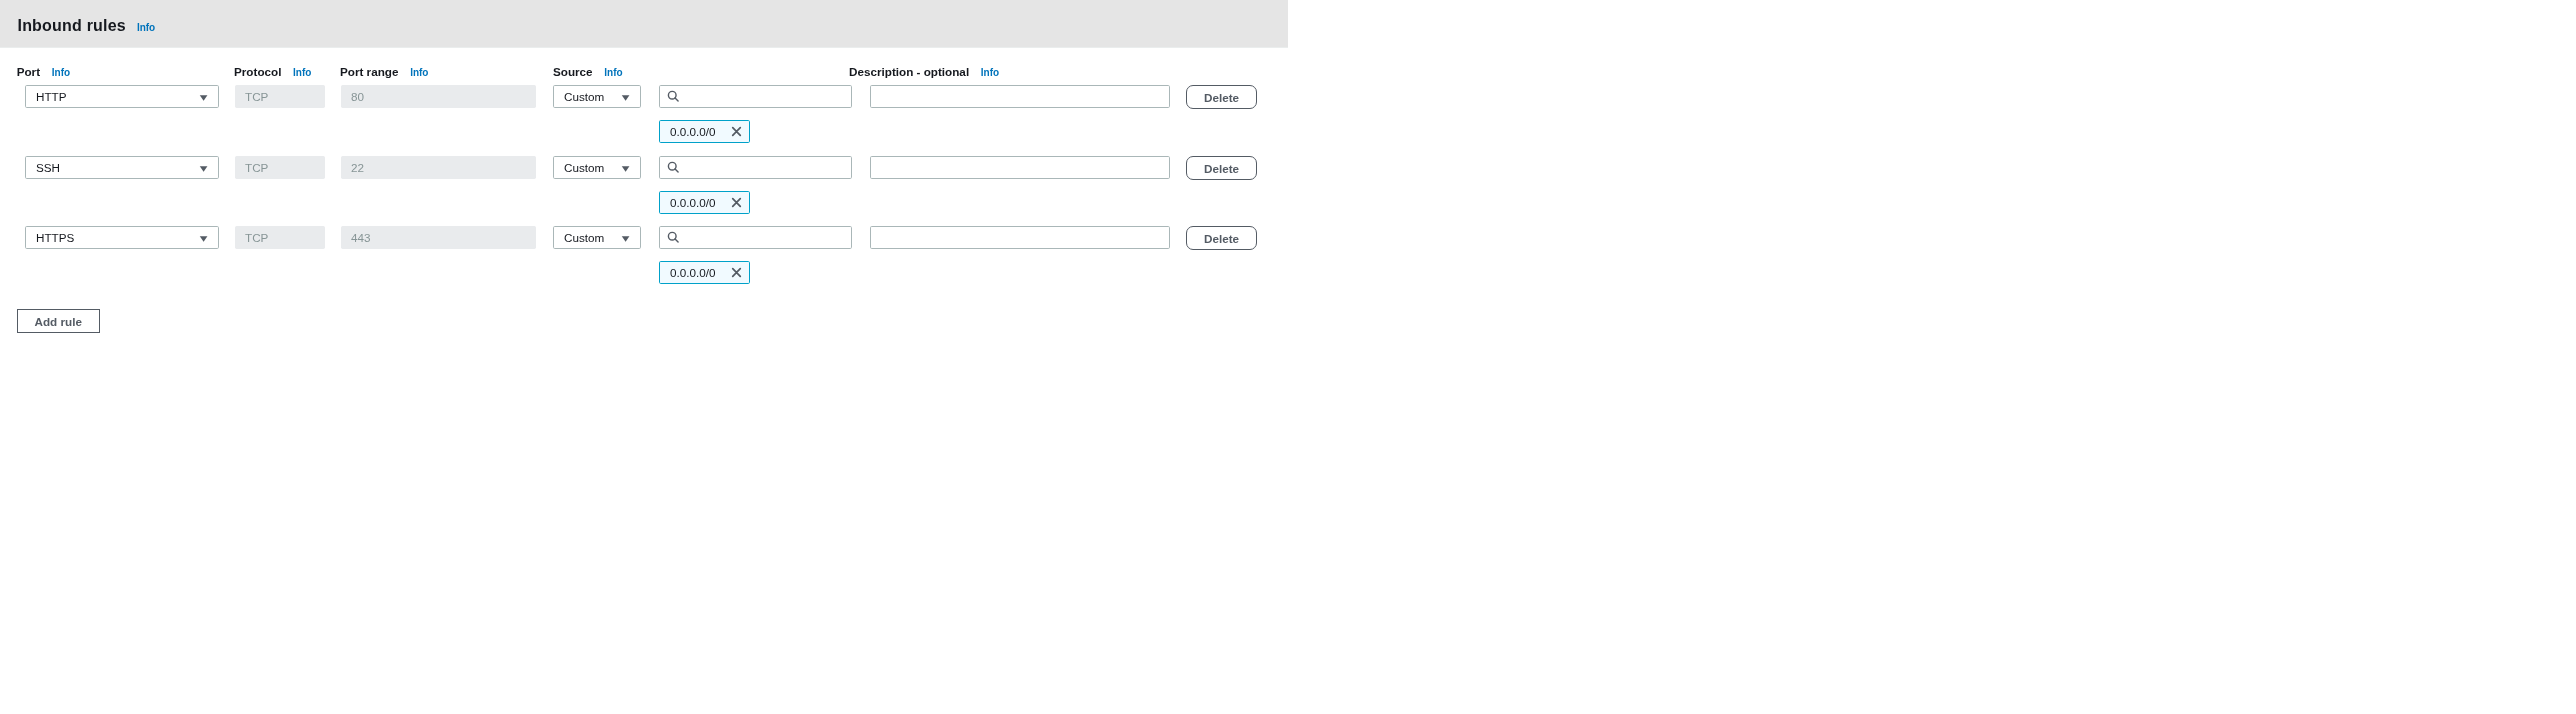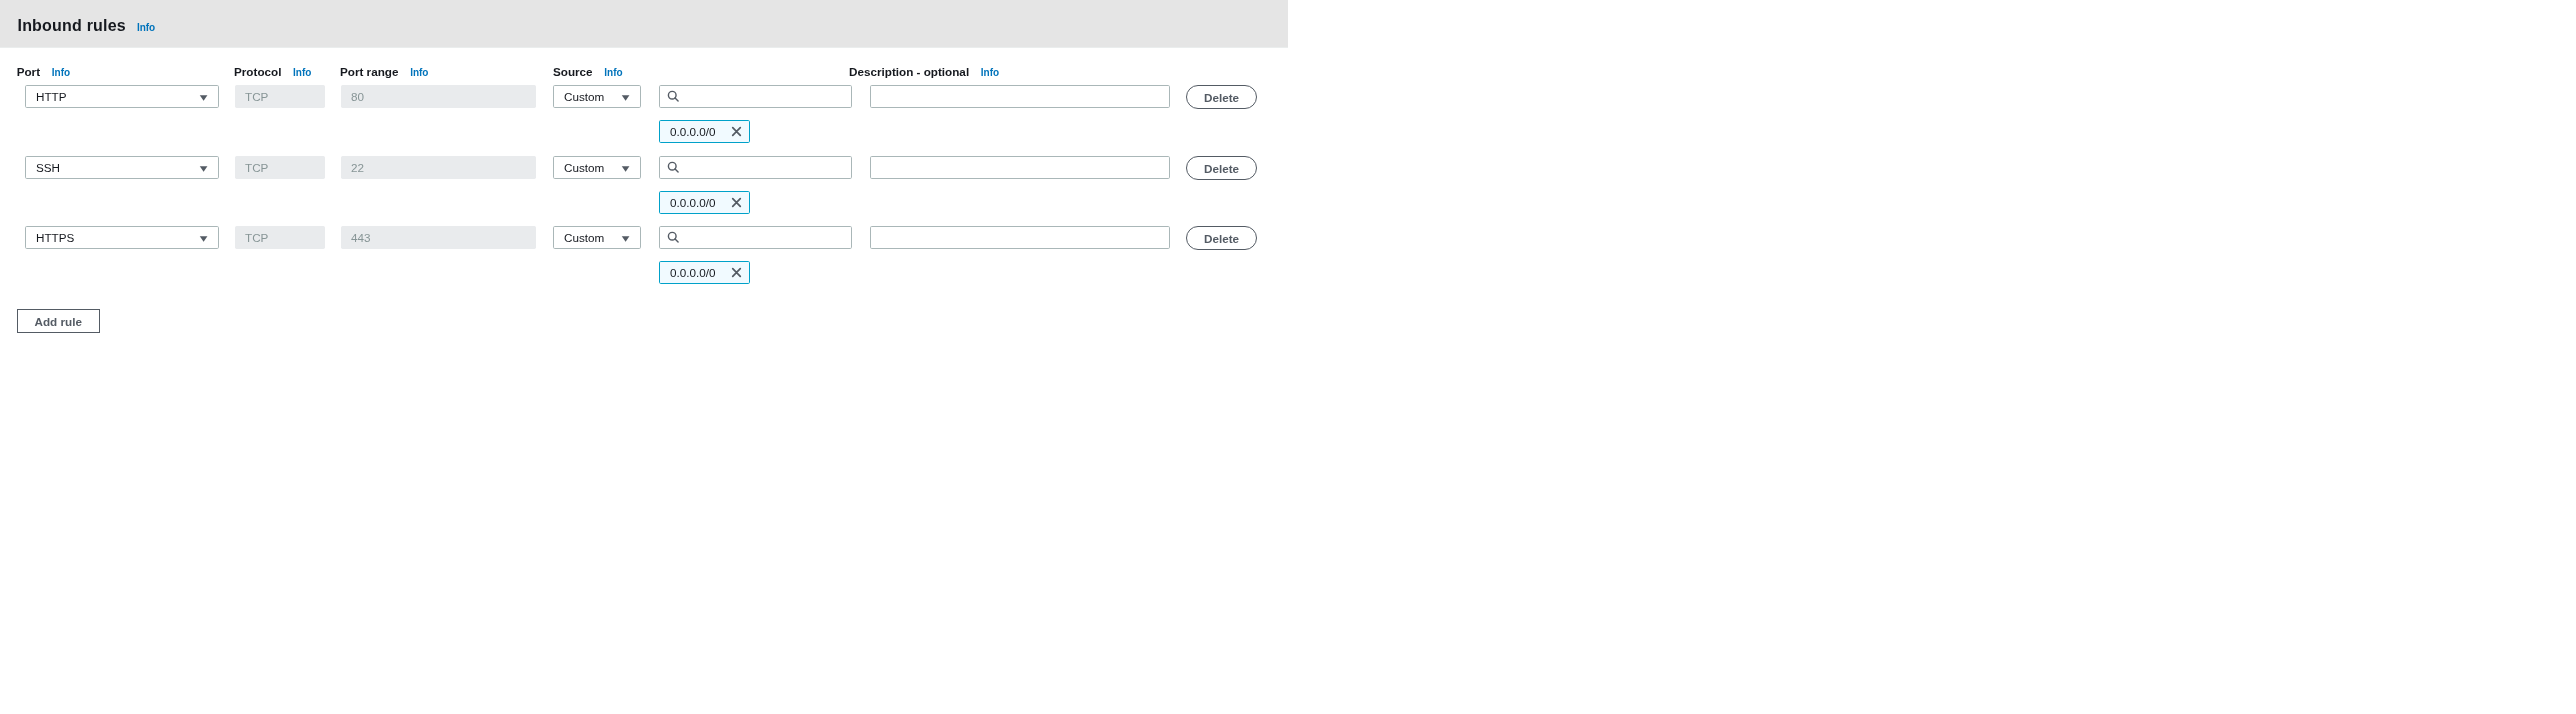--- a/index.html
+++ b/index.html
@@ -72,21 +72,21 @@
 
   .desc-input {
     left: 870px; width: 300px;
     border: 0.8px solid #aab7b8; background: #ffffff;
     padding: 0 8.3px; font-family: inherit; font-size: 11.7px; color: #16191f;
     outline: none;
   }
 
   .delete-btn {
     position: absolute; left: 1186px; top: 0; width: 71px; height: 24px;
-    background: #ffffff; border: 0.8px solid #545b64; border-radius: 12px;
+    background: #ffffff; border: 0.8px solid #545b64; border-radius: 7px;
     color: #545b64; font-family: inherit; font-size: 11.7px; font-weight: 700;
     cursor: pointer;
   }
 
   .cidr-chip {
     position: absolute; left: 659px; top: 35px; width: 91px; height: 23.4px;
     background: #f1faff; border: 1.7px solid #00a1c9; border-radius: 1.7px;
     display: flex; align-items: center; justify-content: space-between;
     padding: 0 7.5px 0 10px; font-size: 11.7px; color: #16191f;
   }

